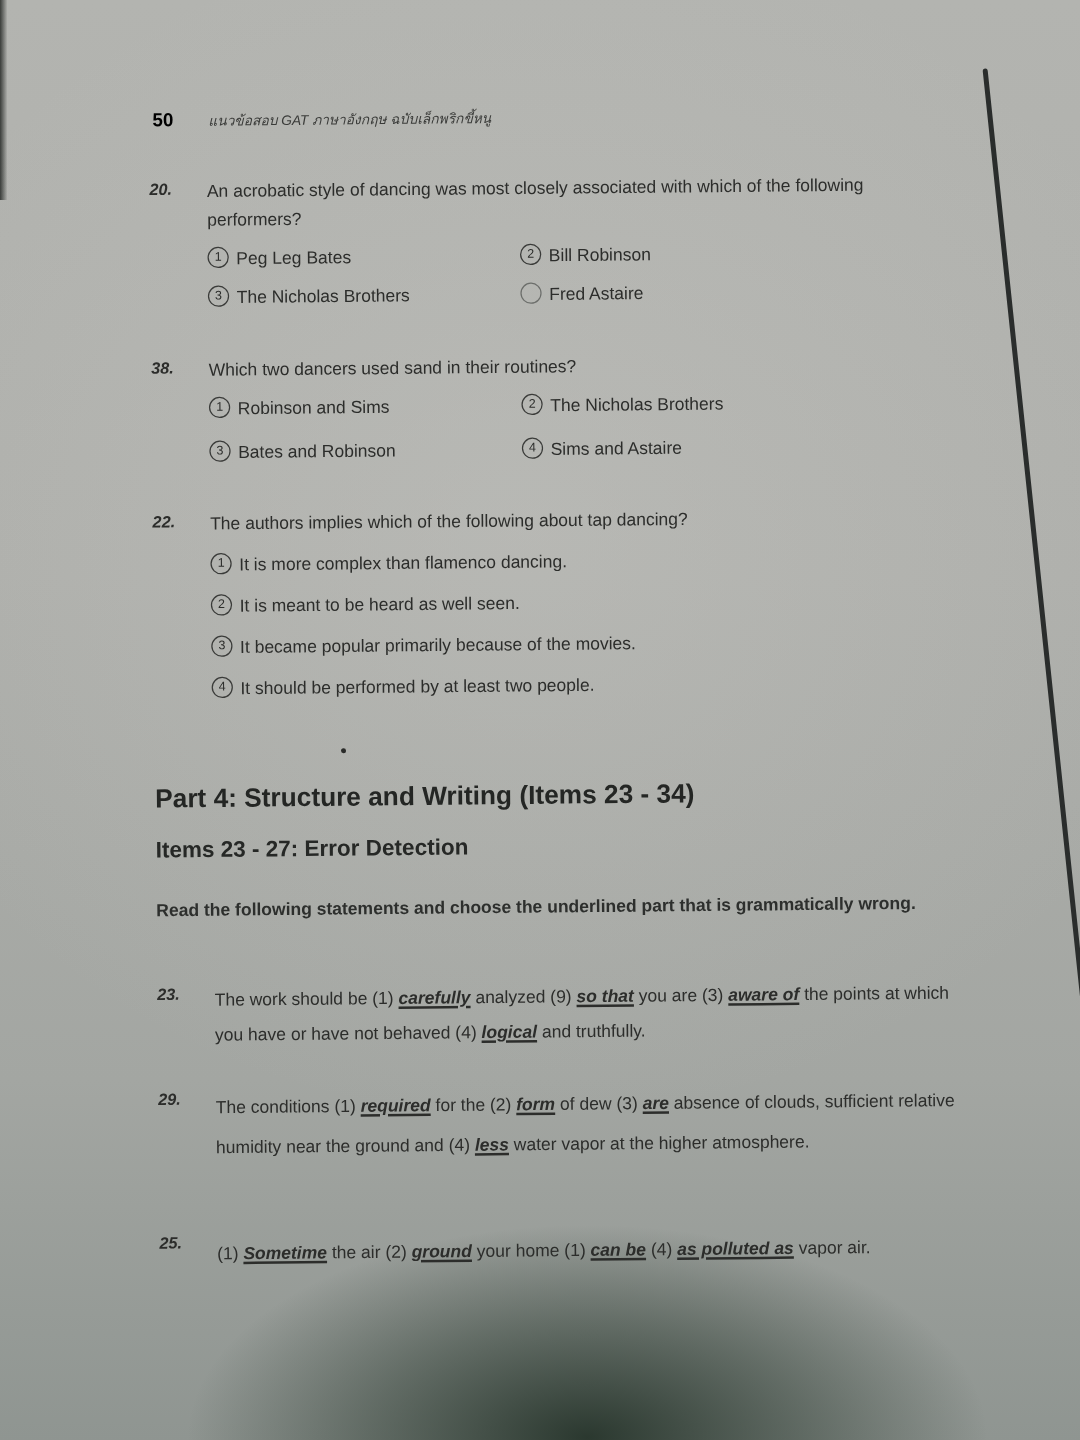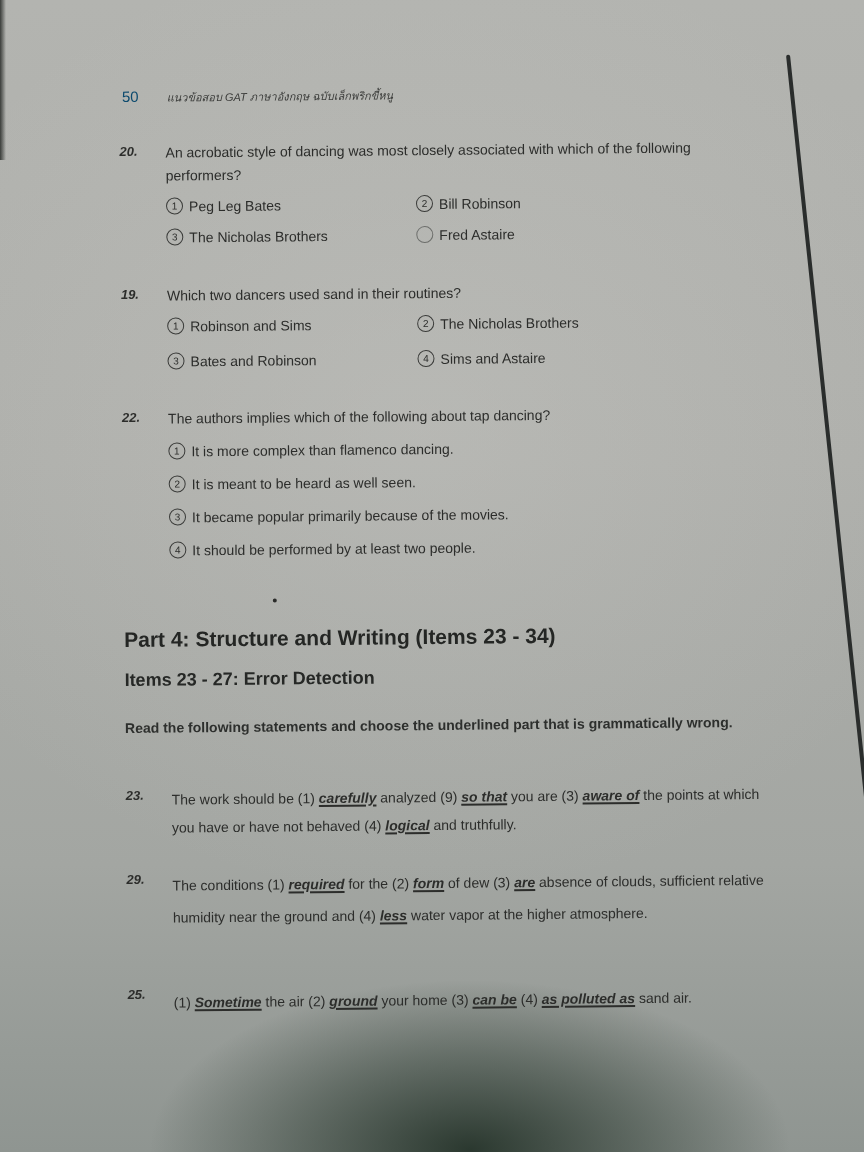--- a/index.html
+++ b/index.html
@@ -53,23 +53,23 @@
     }
     .header {
       position: absolute;
       left: 122px;
       top: 88px;
       display: flex;
       align-items: baseline;
       gap: 28px;
     }
     .page-number {
-      font-weight: normal;
+      font-weight: bold;
       font-size: 15px;
-      color: #0c4a6e;
+      color: #000000;
     }
     .book-title {
       font-style: italic;
       font-size: 11px;
       color: #3a3b39;
     }
     .question {
       position: absolute;
       left: 119px;
       width: 600px;
@@ -208,21 +208,21 @@
       </div>
       <div class="option">
         <span class="opt-circle faded">4</span>
         <span>Fred Astaire</span>
       </div>
     </div>
   </div>
 
   <div class="question" style="top:285px;">
     <div class="q-row">
-      <span class="q-num">19.</span>
+      <span class="q-num">38.</span>
       <span class="q-text">Which two dancers used sand in their routines?</span>
     </div>
     <div class="options-grid" style="row-gap:18px;">
       <div class="option">
         <span class="opt-circle">1</span>
         <span>Robinson and Sims</span>
       </div>
       <div class="option">
         <span class="opt-circle">2</span>
         <span>The Nicholas Brothers</span>
@@ -279,17 +279,17 @@
   <div class="question" style="top:870px; width:640px;">
     <div class="q-row">
       <span class="q-num">29.</span>
       <span class="q-text wide-line" style="line-height:32px;"><span>The conditions (1) </span><span class="u">required</span><span> for the (2) </span><span class="u">form</span><span> of dew (3) </span><span class="u">are</span><span> absence of clouds, sufficient relative humidity near the ground and (4) </span><span class="u">less</span><span> water vapor at the higher atmosphere.</span></span>
     </div>
   </div>
 
   <div class="question" style="top:985px; width:640px;">
     <div class="q-row">
       <span class="q-num">25.</span>
-      <span class="q-text wide-line" style="line-height:36px;"><span>(1) </span><span class="u">Sometime</span><span> the air (2) </span><span class="u">ground</span><span> your home (3) </span><span class="u">can be</span><span> (4) </span><span class="u">as polluted as</span><span> sand air.</span></span>
+      <span class="q-text wide-line" style="line-height:36px;"><span>(1) </span><span class="u">Sometime</span><span> the air (2) </span><span class="u">ground</span><span> your home (1) </span><span class="u">can be</span><span> (4) </span><span class="u">as polluted as</span><span> vapor air.</span></span>
     </div>
   </div>
 
 </div>
 
 </body></html>

